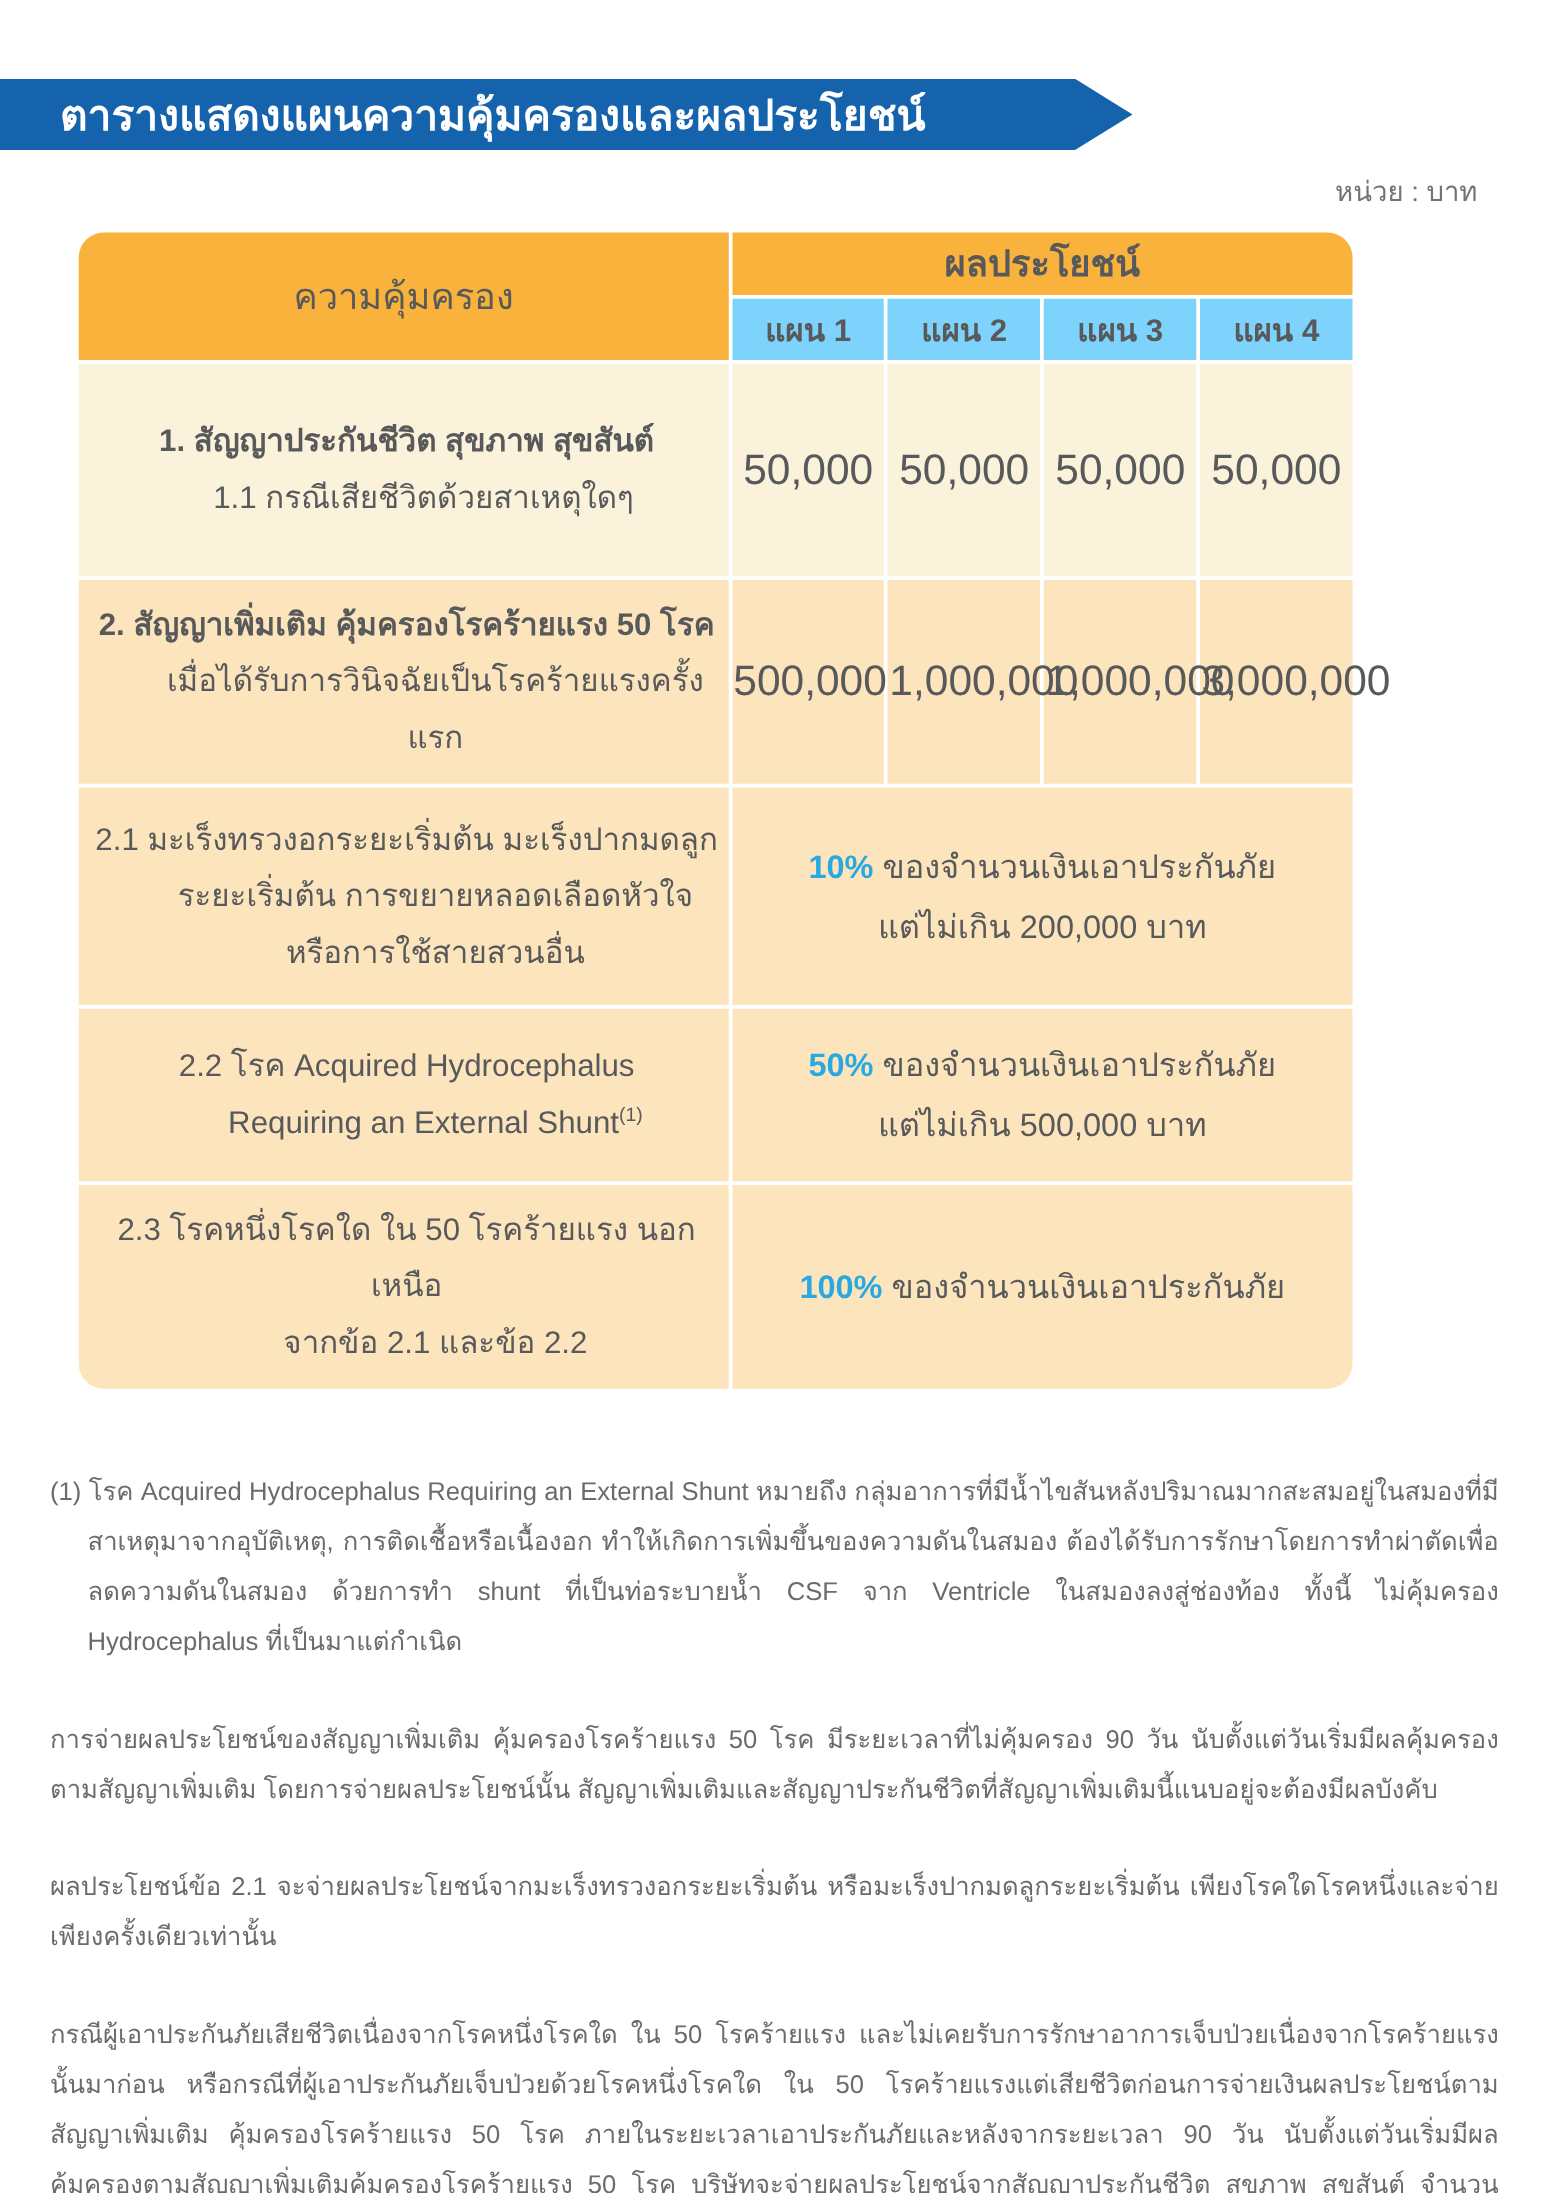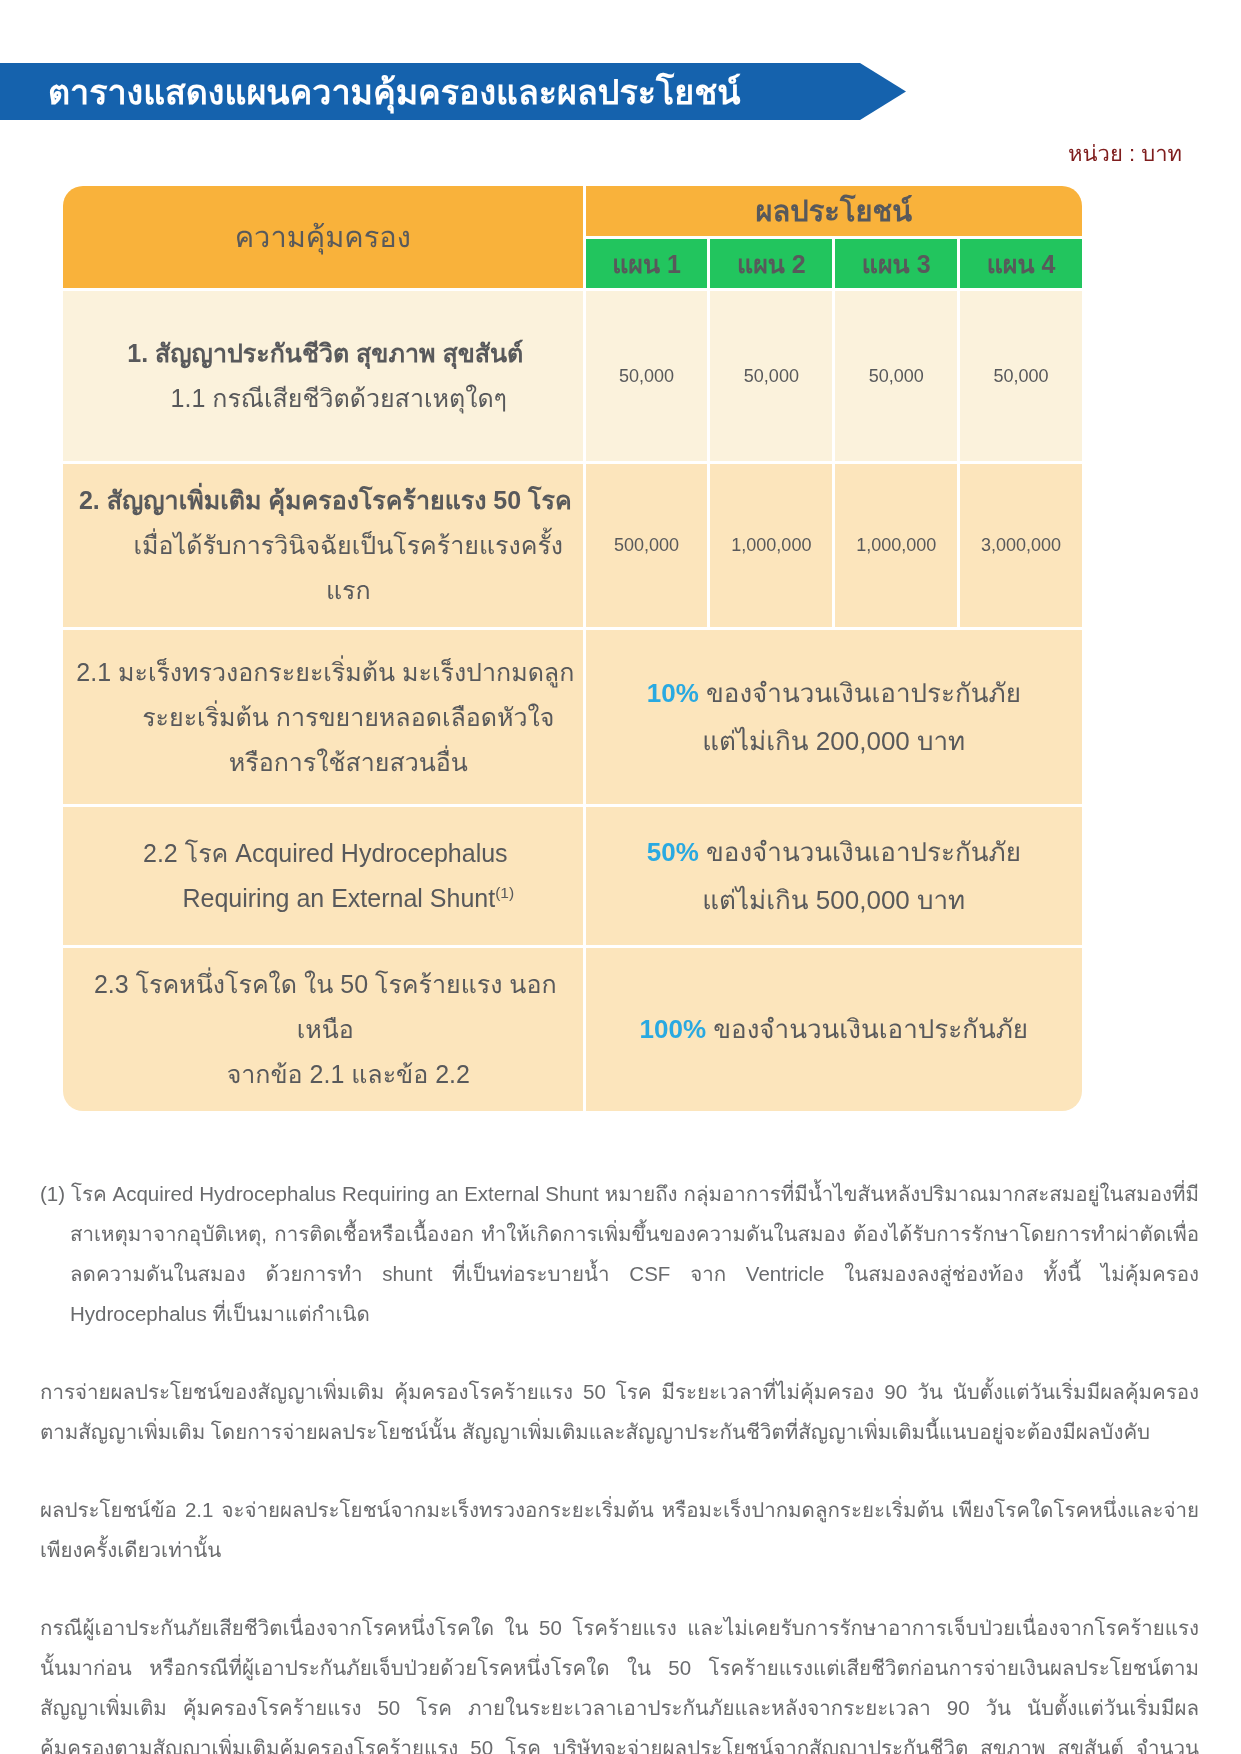--- a/index.html
+++ b/index.html
@@ -30,21 +30,21 @@
     font-size:34px;
     font-weight:bold;
     white-space:nowrap;
   }
 
   
   .unit-label {
     text-align:right;
     margin:16px 59px 0 0;
     font-size:22px;
-    color:#7f1d1d;
+    color:#737373;
   }
 
   
   table.plan-table {
     margin:12px 0 0 60px;
     width:1025px;
     border-collapse:separate;
     border-spacing:3px;
     table-layout:fixed;
   }
@@ -64,21 +64,21 @@
   .h-ben {
     background:#F9B23B;
     border-top-right-radius:20px;
     font-size:29px;
     font-weight:bold;
     height:48px;
     text-align:center;
     color:#58595B;
   }
   .h-plan {
-    background:#22c55e;
+    background:#7dd3fc;
     font-size:25px;
     font-weight:bold;
     height:47px;
     text-align:center;
     color:#58595B;
   }
 
   tr.light td { background:#FBF2DC; }
   tr.peach td { background:#FCE5BC; }
 
@@ -91,21 +91,21 @@
   td.cov {
     text-align:center;
     font-size:25px;
     line-height:1.8;
     padding:14px 8px 14px 13px;
     box-sizing:border-box;
     color:#58595B;
   }
   td.val {
     text-align:center;
-    font-size:18px;
+    font-size:34px;
     color:#58595B;
   }
   td.merged {
     text-align:center;
     font-size:26px;
     line-height:1.85;
     color:#58595B;
   }
   .bold   { font-weight:bold; }
   .ind-sm { padding-left:27px; }

